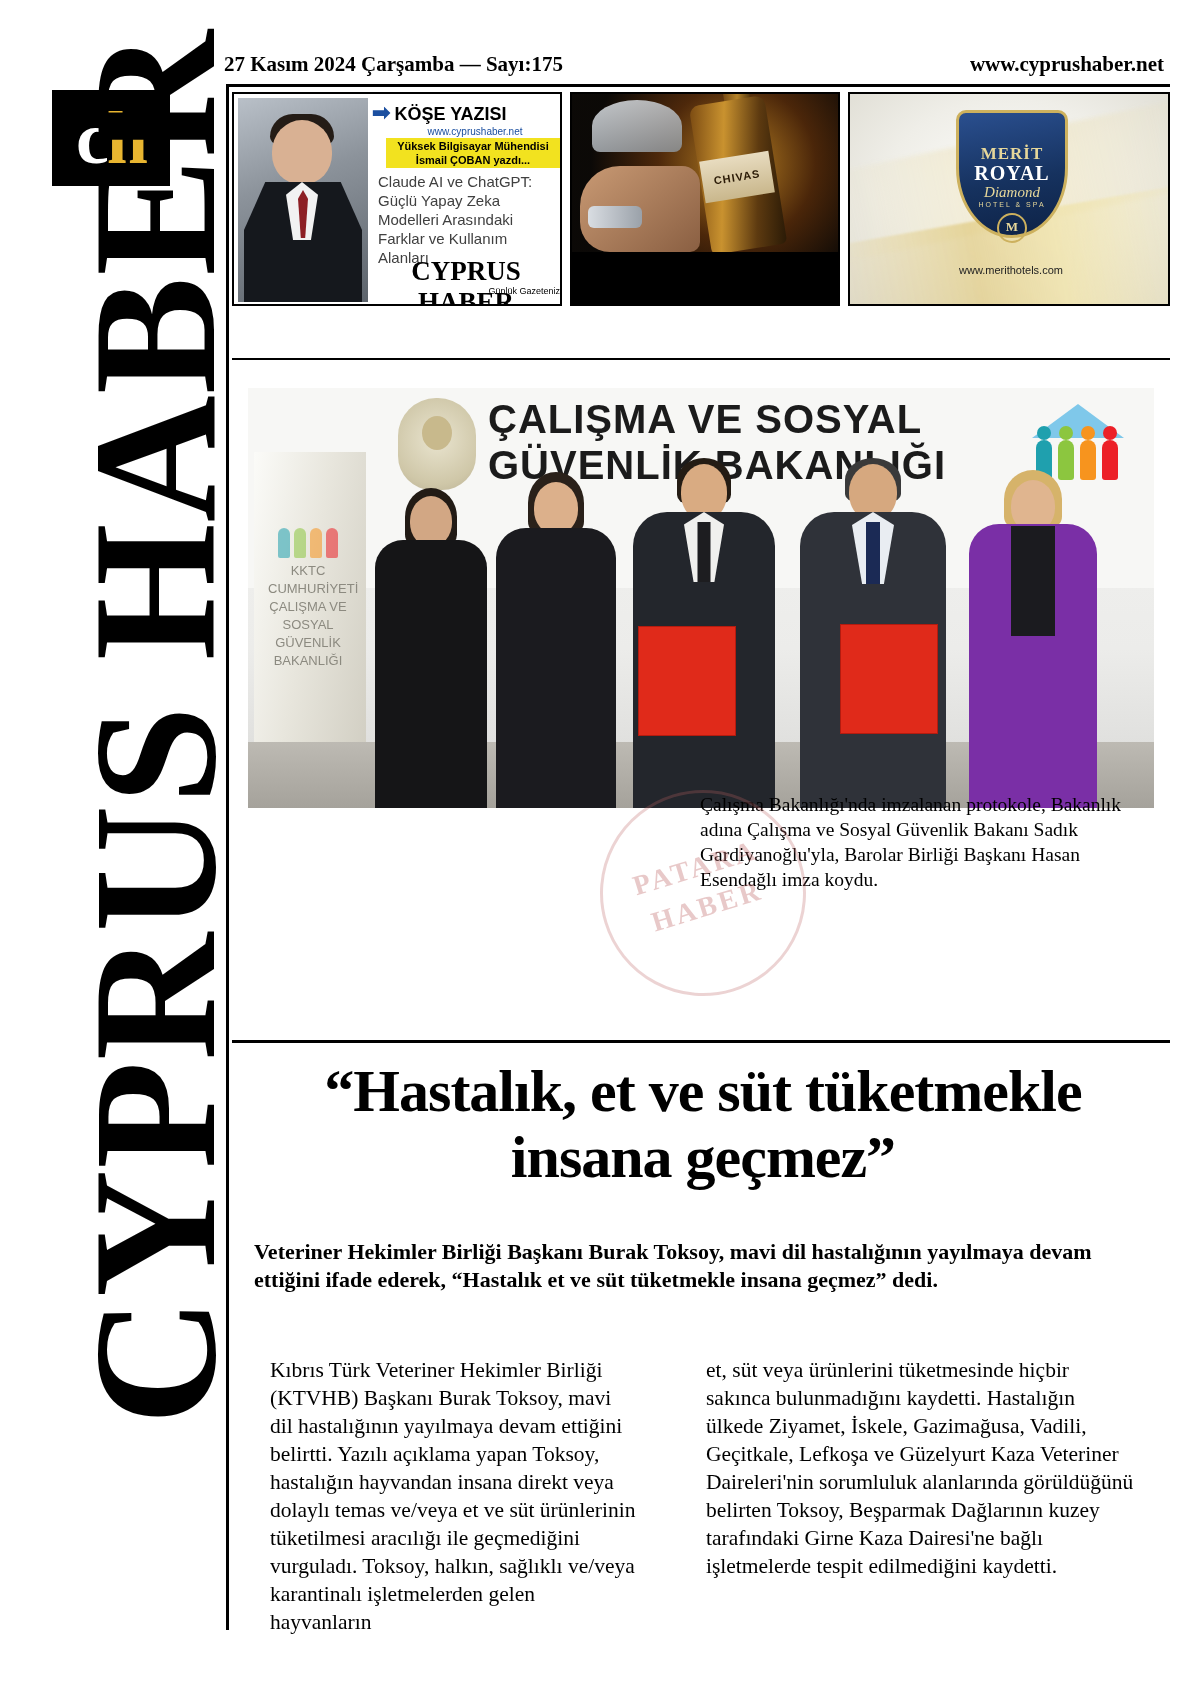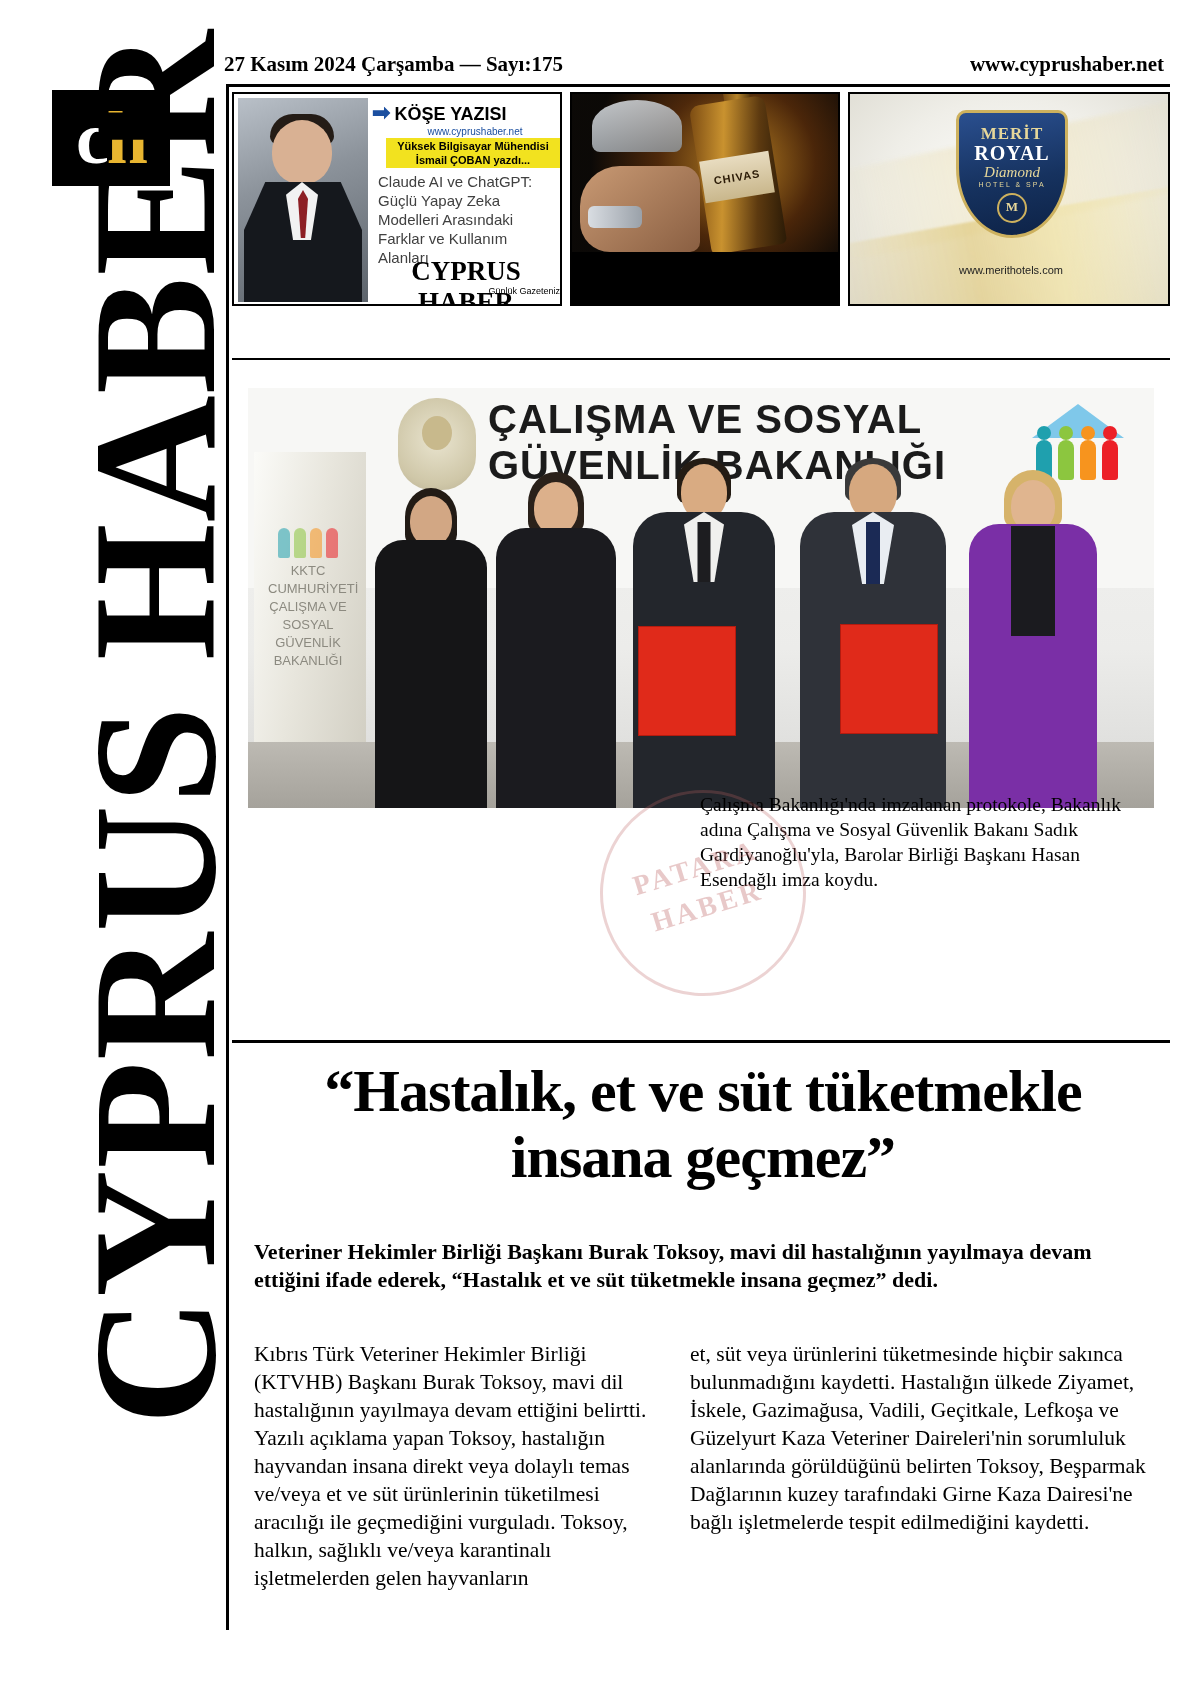--- a/index.html
+++ b/index.html
@@ -258,21 +258,21 @@
   .ad3 .shield {
     position: absolute; left: 106px; top: 16px; width: 112px; height: 128px;
     background: linear-gradient(170deg, #2a4f8f 0%, #16325f 55%, #0d2246 100%);
     border: 3px solid #cdb15e;
     border-radius: 10px 10px 56px 56px / 10px 10px 70px 70px;
     box-sizing: border-box;
     color: #fff;
     text-align: center;
   }
   .ad3 .shield .m1 {
-    margin-top: 11px;
+    margin-top: 31px;
     font-family: "Liberation Serif", serif;
     font-weight: bold; font-size: 17px; letter-spacing: 1px; color: #e6d79a;
   }
   .ad3 .shield .m2 {
     font-family: "Liberation Serif", serif;
     font-weight: bold; font-size: 20px; letter-spacing: 1px; color: #fff;
     margin-top: -2px;
   }
   .ad3 .shield .m3 {
     font-family: "Liberation Serif", serif;
@@ -518,21 +518,21 @@
     font-family: "Liberation Serif", serif;
     font-size: 21.5px;
     line-height: 28px;
   }
   .story2-colR {
     position: absolute; left: 690px; top: 1340px; width: 462px;
     font-family: "Liberation Serif", serif;
     font-size: 21.5px;
     line-height: 28px;
   }
-  .story2-colL p, .story2-colR p { margin: 0; }
+  .story2-colL p, .story2-colR p { margin: 16px; }
 </style>
 </head>
 <body>
 
 <div class="page">
 
   <div class="masthead">
     <div class="masthead-logo">c<span class="dot">h</span></div>
     <div class="masthead-vertical">CYPRUS HABER</div>
   </div>

